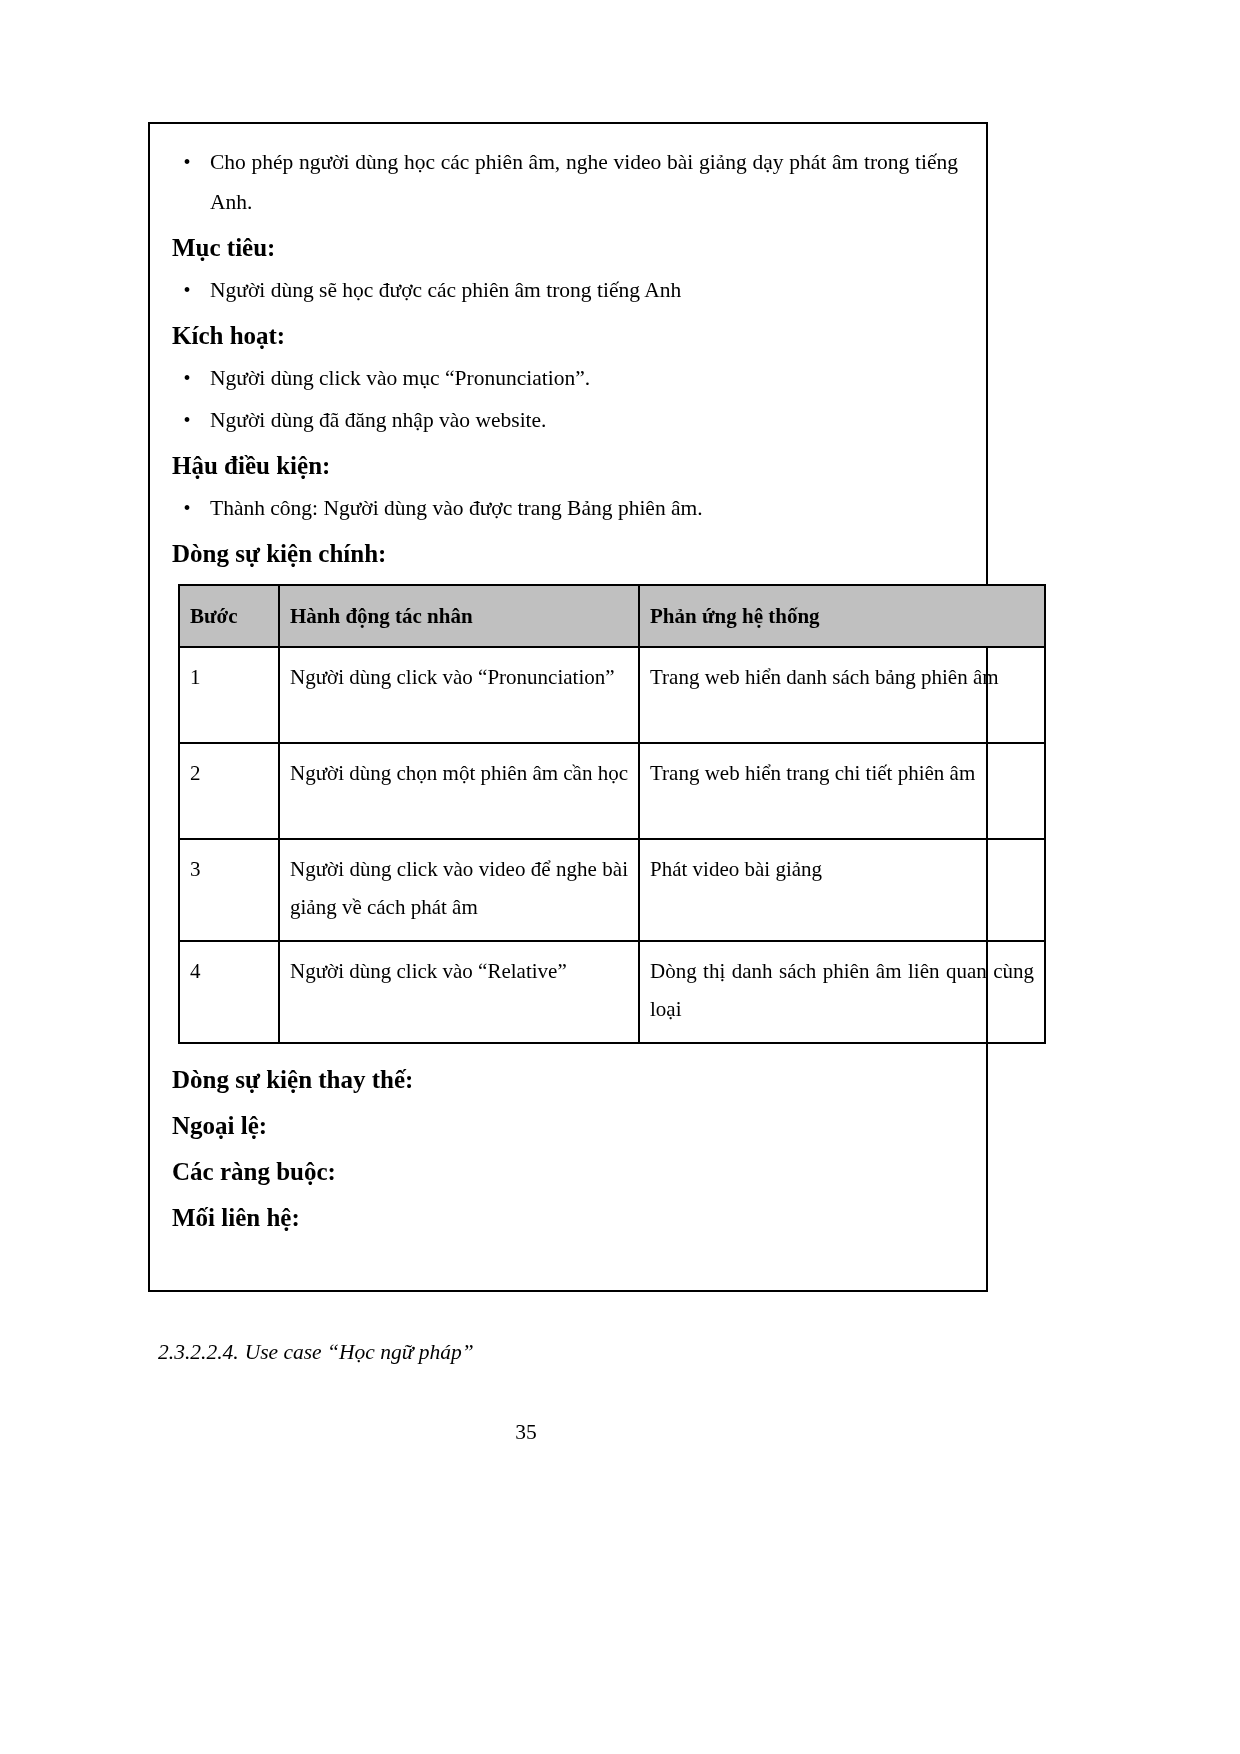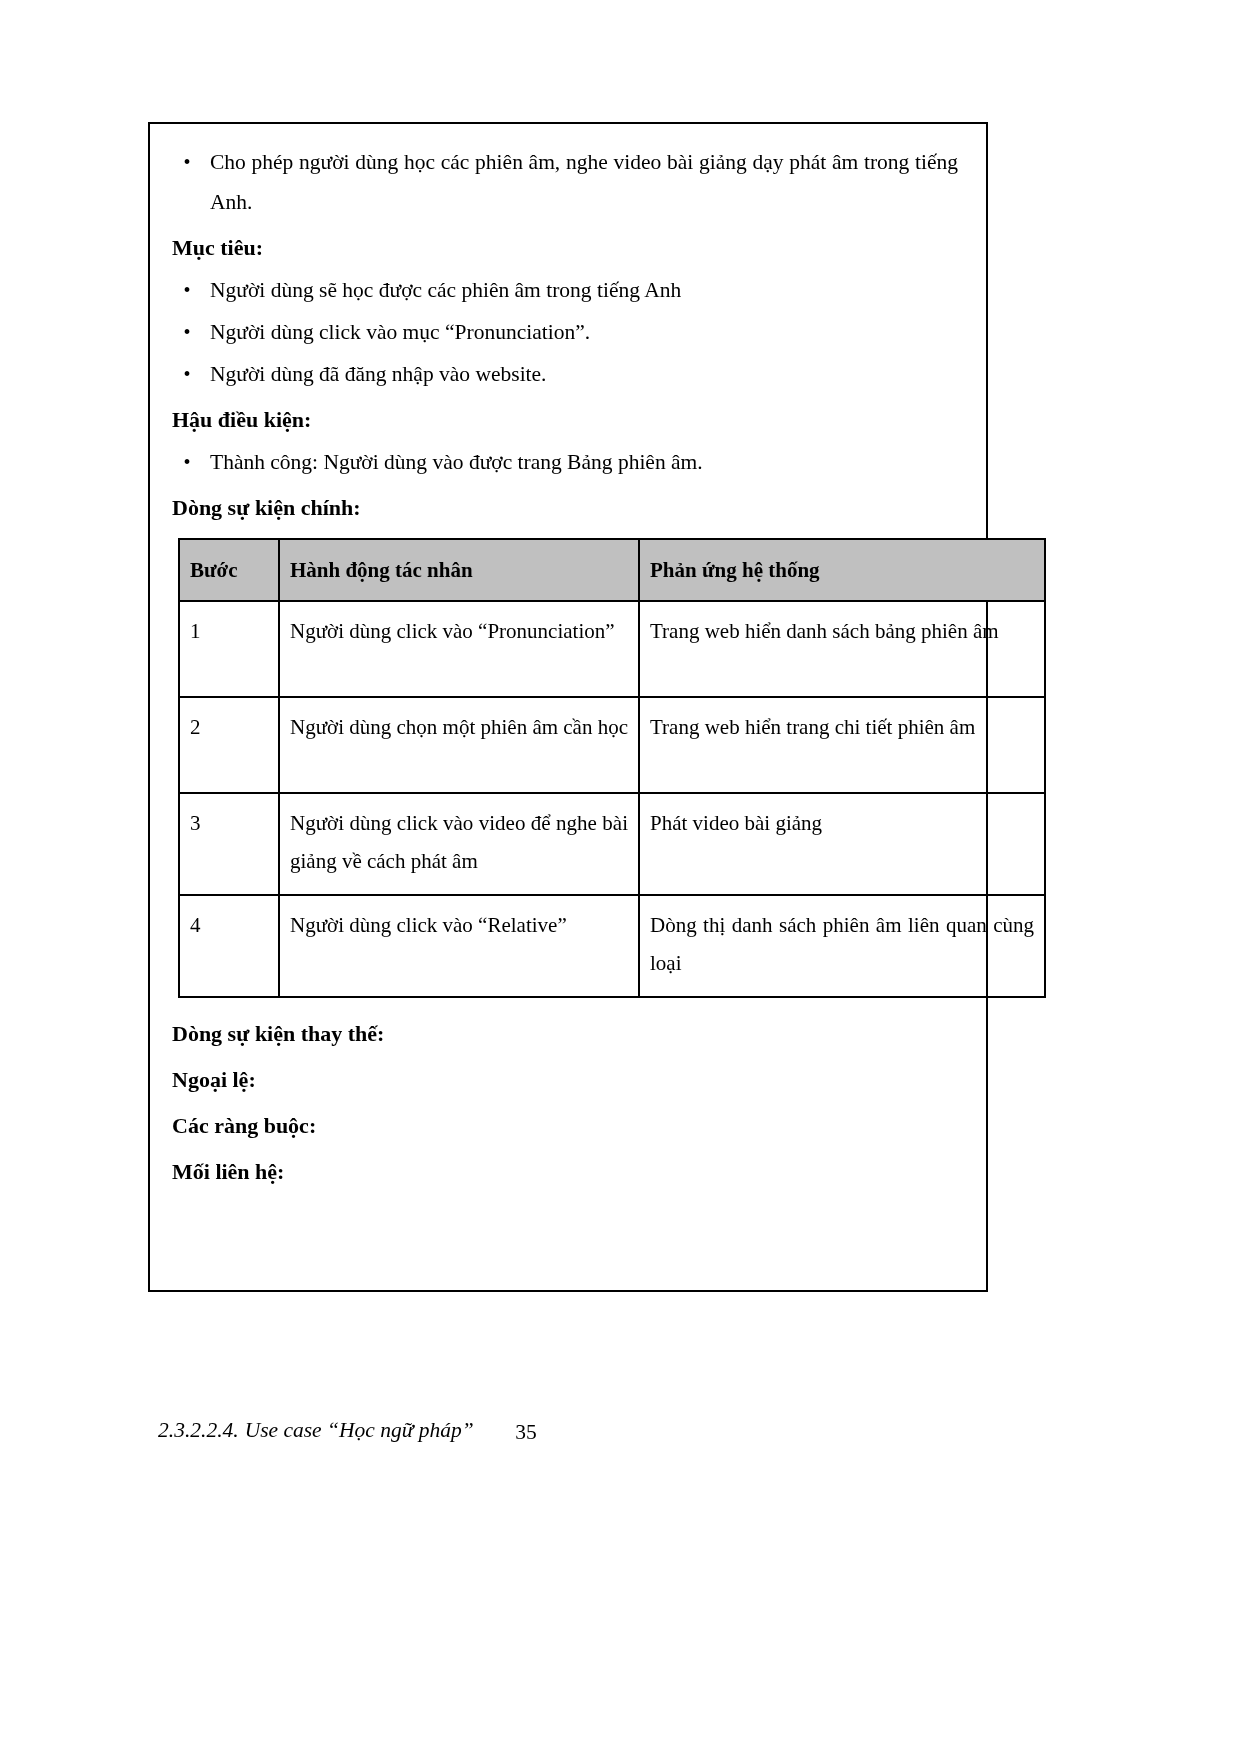--- a/index.html
+++ b/index.html
@@ -55,21 +55,21 @@
     flex: 1 1 auto;
     font-size: 21.5px;
     line-height: 40px;
     text-align: justify;
     text-justify: inter-word;
     padding-right: 6px;
   }
   .bullet-text.nojust { text-align: left; }
 
   .section-head {
-    font-size: 22px;
+    font-size: 25px;
     font-weight: bold;
     line-height: 40px;
     margin: 6px 0 2px 8px;
     white-space: nowrap;
   }
 
   .gap-sm { height: 10px; }
 
   
   .flow-table {
@@ -106,21 +106,21 @@
   
   .rowh-1 { height: 96px; }
   .rowh-2 { height: 96px; }
   .rowh-3 { height: 96px; }
   .rowh-4 { height: 96px; }
 
   
   .subsection {
     position: absolute;
     left: 158px;
-    top: 1418px;
+    top: 1340px;
     font-size: 21.5px;
     font-style: italic;
     white-space: nowrap;
   }
   .subsection .num { margin-right: 6px; }
 
   .page-number {
     position: absolute;
     left: 0;
     top: 1420px;
@@ -140,20 +140,21 @@
       <span class="bullet-mark">•</span>
       <span class="bullet-text">Cho phép người dùng học các phiên âm, nghe video bài giảng dạy phát âm trong tiếng Anh.</span>
     </div>
 
     <div class="section-head">Mục tiêu:</div>
     <div class="bullet-row">
       <span class="bullet-mark">•</span>
       <span class="bullet-text nojust">Người dùng sẽ học được các phiên âm trong tiếng Anh</span>
     </div>
 
+    <div class="section-head">Kích hoạt:</div>
     <div class="bullet-row">
       <span class="bullet-mark">•</span>
       <span class="bullet-text nojust">Người dùng click vào mục “Pronunciation”.</span>
     </div>
 
     <div class="bullet-row">
       <span class="bullet-mark">•</span>
       <span class="bullet-text nojust">Người dùng đã đăng nhập vào website.</span>
     </div>
 

